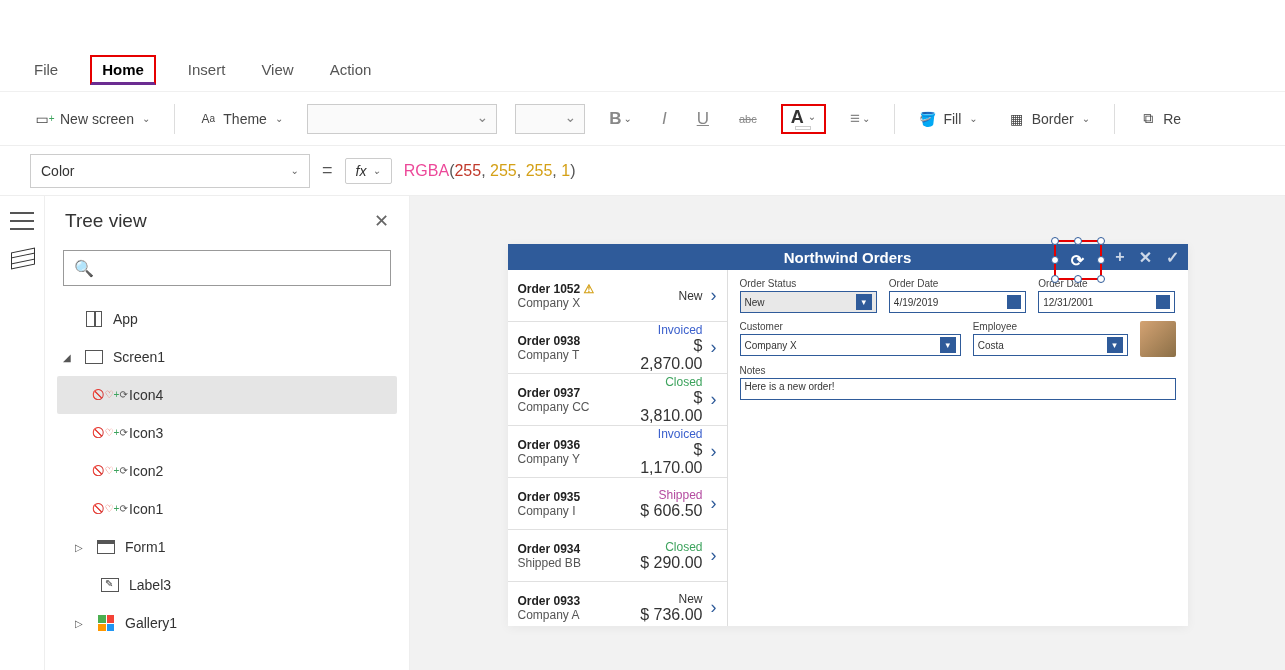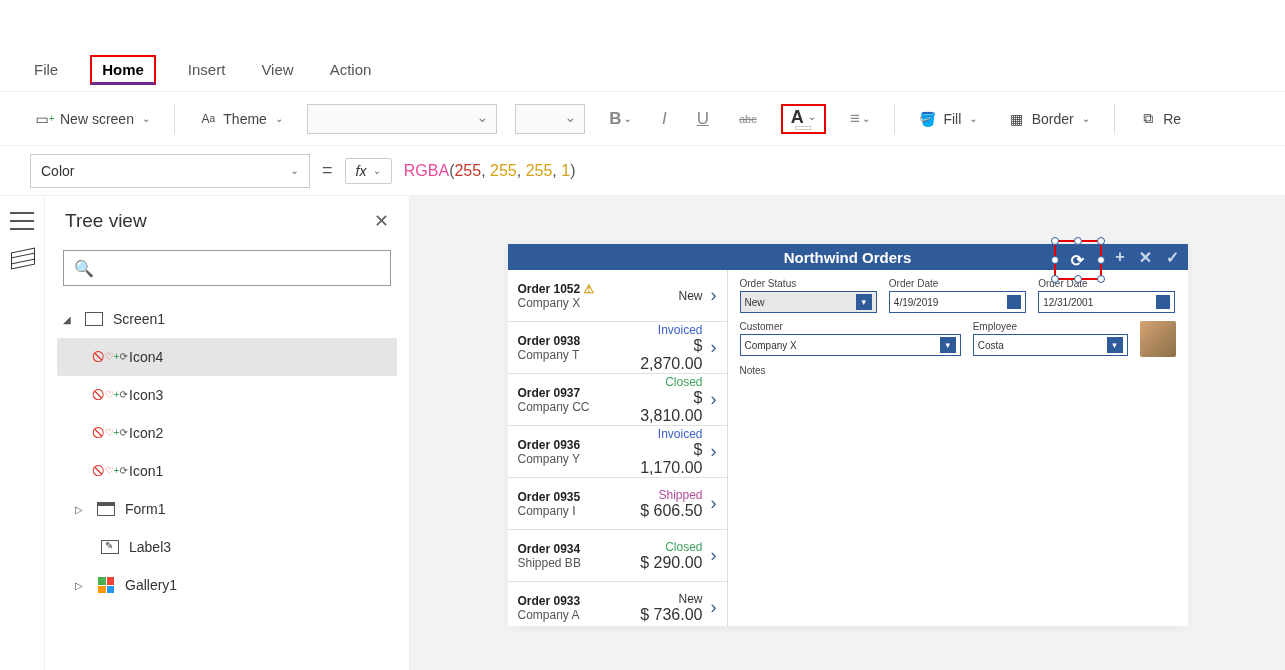--- a/index.html
+++ b/index.html
@@ -210,20 +210,27 @@
   <div class="tree-panel">
     <div class="tree-head">
       <span class="tree-title">Tree view</span>
       <span class="tree-close">✕</span>
     </div>
     <div class="search-box">
       <span class="search-ico">🔍</span>
     </div>
     <div class="tree-list">
       <div class="tree-row">
+        <span class="tree-caret"></span>
+          <span class="tree-ico">
+            <span class="ico-app"></span>
+          </span>
+        <span>App</span>
+      </div>
+      <div class="tree-row">
         <span class="tree-caret">◢</span>
           <span class="tree-ico">
             <span class="ico-screen"></span>
           </span>
         <span>Screen1</span>
       </div>
       <div class="tree-row tree-indent-2 selected">
         <span class="tree-ico ico-group-sync">
             <span style="color:#888;">🚫</span>
             <span style="color:#e74c3c;">♡</span>
@@ -428,18 +435,19 @@
                 <span class="field-label">Employee</span>
                 <div class="field-input">
                   <span>Costa</span>
                   <span class="dd-arrow">▾</span>
                 </div>
               </div>
             <div class="avatar"></div>
           </div>
           <div class="field">
               <span class="field-label">Notes</span>
+              <div class="notes-box"><span>Here is a new order!</span></div>
             </div>
         </div>
       </div>
     </div>
   </div>
 </div>
 
 </body></html>

